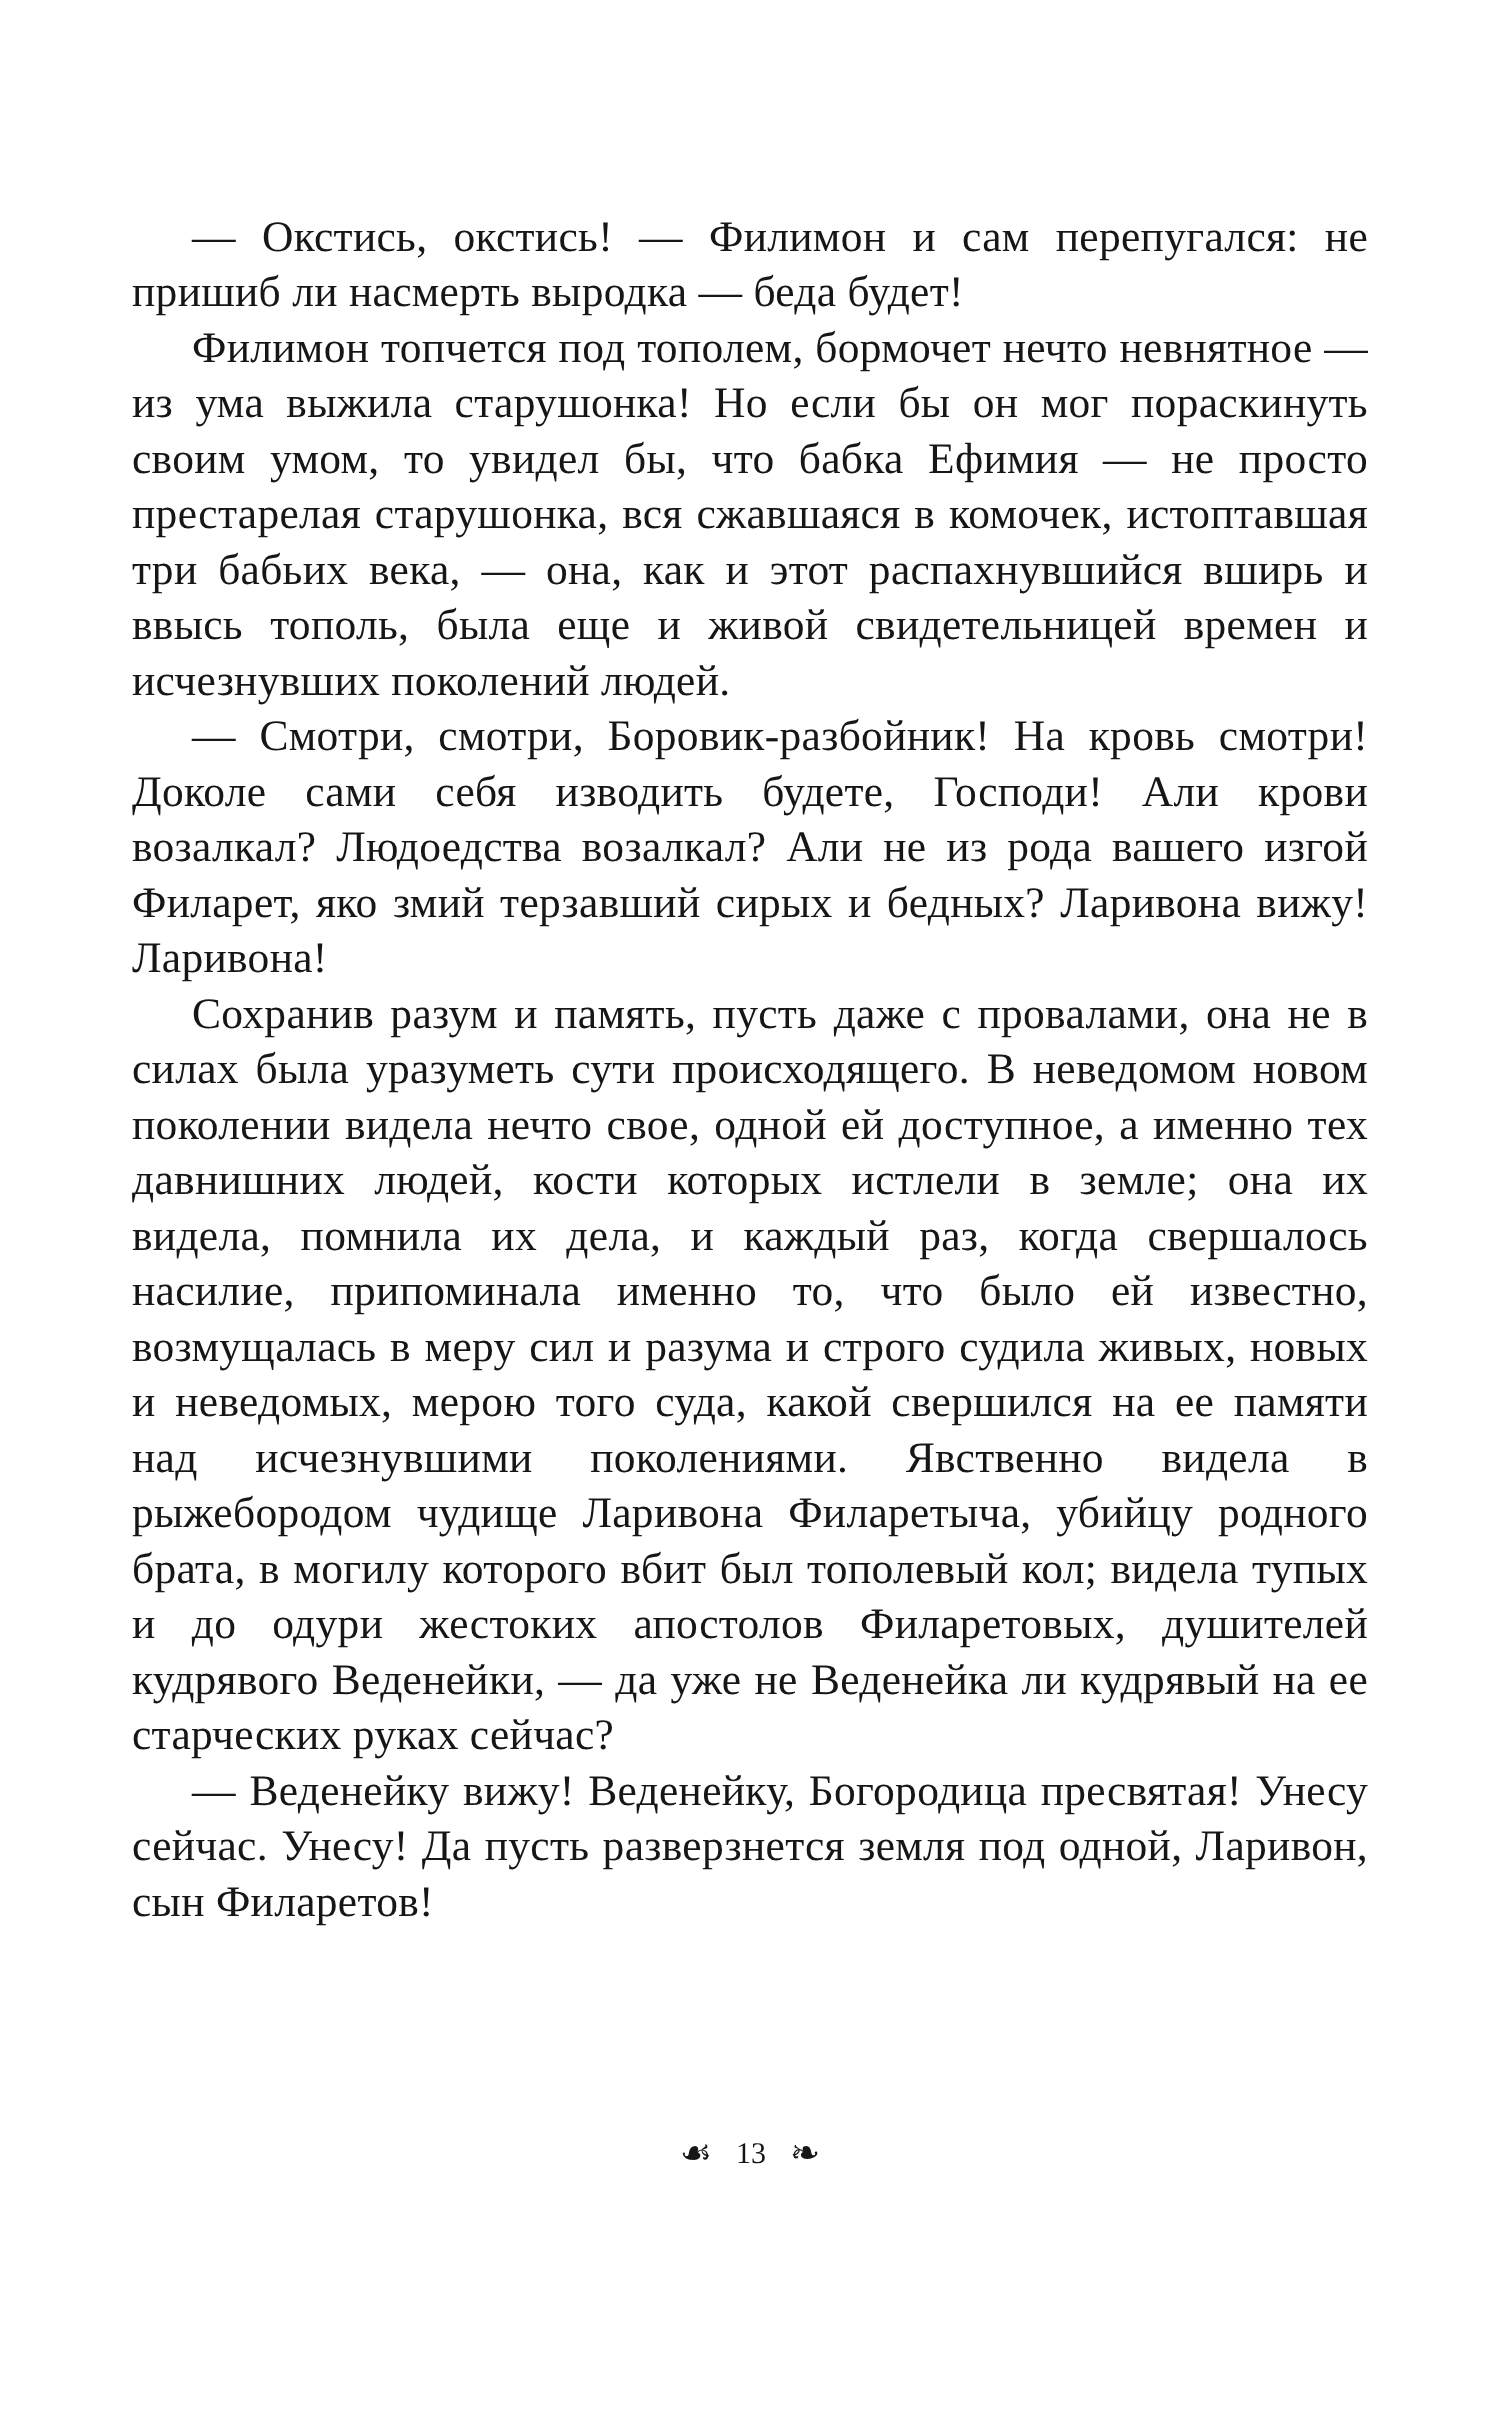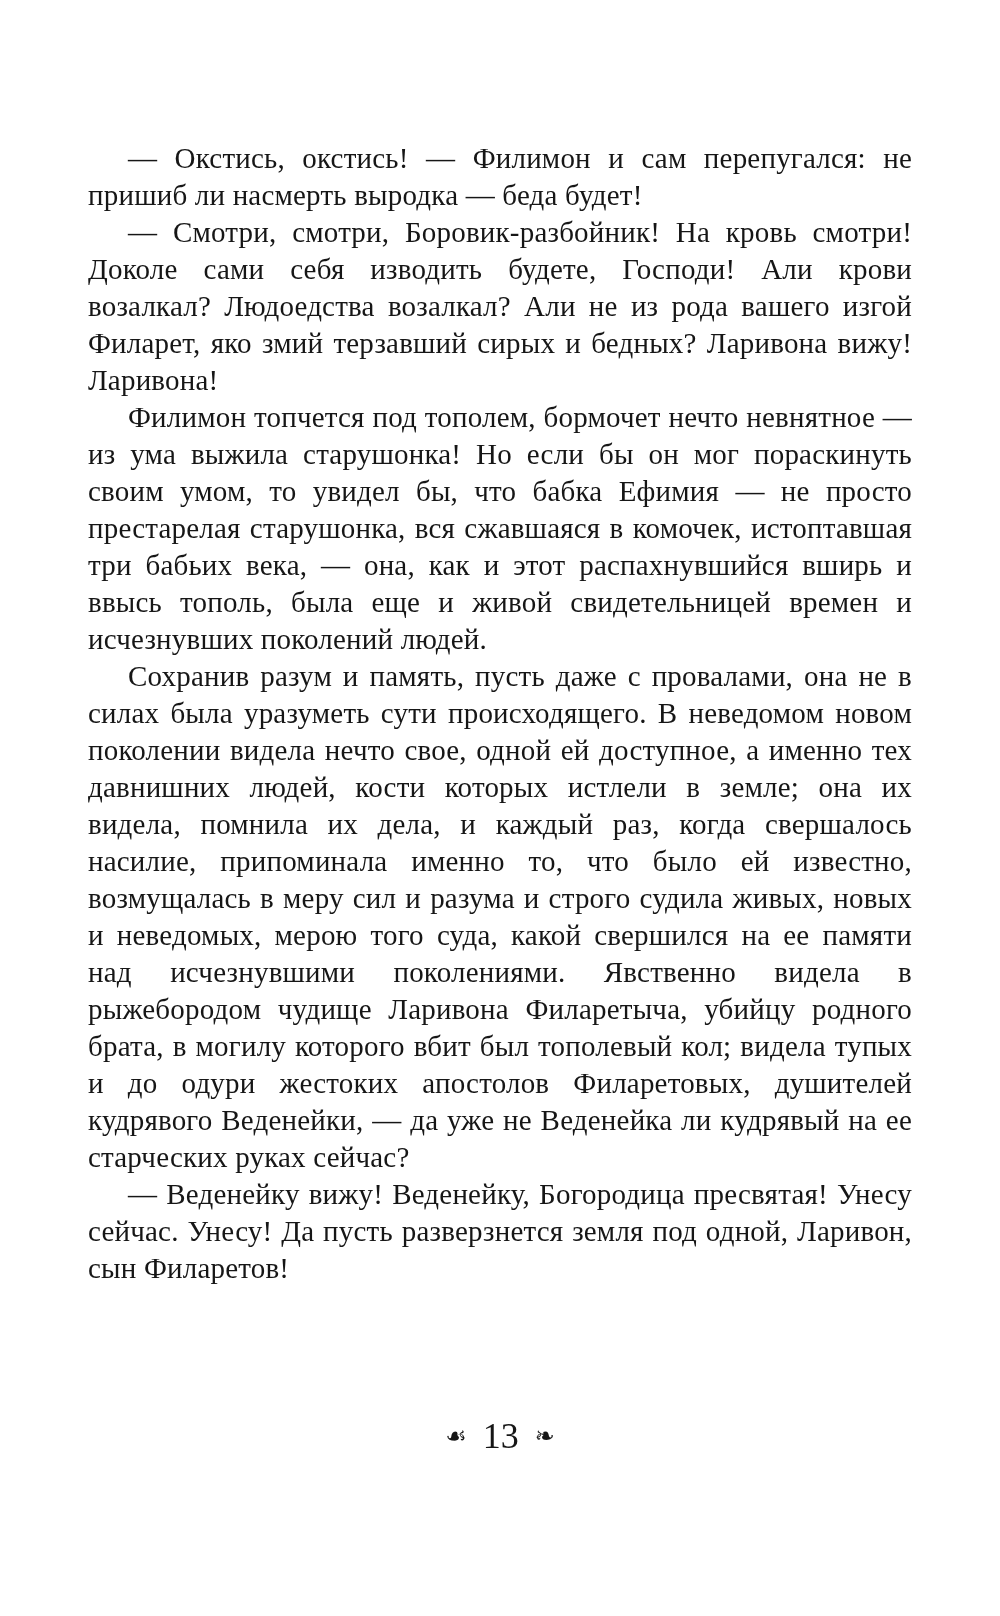--- a/index.html
+++ b/index.html
@@ -36,38 +36,38 @@
     top: 1420px;
     left: 0;
     width: 1000px;
     display: flex;
     justify-content: center;
     align-items: center;
     gap: 16px;
     color: #161616;
   }
   .page-number {
-    font-size: 36px;
+    font-size: 20px;
     line-height: 32px;
   }
   .ornament {
     font-size: 24px;
     line-height: 32px;
     user-select: none;
   }
 </style>
 </head>
 <body>
 
 <div class="page">
 
   <div class="text-block">
     <p class="para">— Окстись, окстись! — Филимон и сам перепугался: не пришиб ли насмерть выродка — беда будет!</p>
+    <p class="para">Филимон топчется под тополем, бормочет нечто невнятное — из ума выжила старушонка! Но если бы он мог пораскинуть своим умом, то увидел бы, что бабка Ефимия — не просто престарелая старушонка, вся сжавшаяся в комочек, истоптавшая три бабьих века, — она, как и этот распахнувшийся вширь и ввысь тополь, была еще и живой свидетельницей времен и исчезнувших поколений людей.</p>
     <p class="para">— Смотри, смотри, Боровик-разбойник! На кровь смотри! Доколе сами себя изводить будете, Господи! Али крови возалкал? Людоедства возалкал? Али не из рода вашего изгой Филарет, яко змий терзавший сирых и бедных? Ларивона вижу! Ларивона!</p>
-    <p class="para">Филимон топчется под тополем, бормочет нечто невнятное — из ума выжила старушонка! Но если бы он мог пораскинуть своим умом, то увидел бы, что бабка Ефимия — не просто престарелая старушонка, вся сжавшаяся в комочек, истоптавшая три бабьих века, — она, как и этот распахнувшийся вширь и ввысь тополь, была еще и живой свидетельницей времен и исчезнувших поколений людей.</p>
     <p class="para">Сохранив разум и память, пусть даже с провалами, она не в силах была уразуметь сути происходящего. В неведомом новом поколении видела нечто свое, одной ей доступное, а именно тех давнишних людей, кости которых истлели в земле; она их видела, помнила их дела, и каждый раз, когда свершалось насилие, припоминала именно то, что было ей известно, возмущалась в меру сил и разума и строго судила живых, новых и неведомых, мерою того суда, какой свершился на ее памяти над исчезнувшими поколениями. Явственно видела в рыжебородом чудище Ларивона Филаретыча, убийцу родного брата, в могилу которого вбит был тополевый кол; видела тупых и до одури жестоких апостолов Филаретовых, душителей кудрявого Веденейки, — да уже не Веденейка ли кудрявый на ее старческих руках сейчас?</p>
     <p class="para">— Веденейку вижу! Веденейку, Богородица пресвятая! Унесу сейчас. Унесу! Да пусть разверзнется земля под одной, Ларивон, сын Филаретов!</p>
   </div>
 
   <div class="footer">
     <span class="ornament">☙</span>
     <span class="page-number">13</span>
     <span class="ornament">❧</span>
   </div>
 

